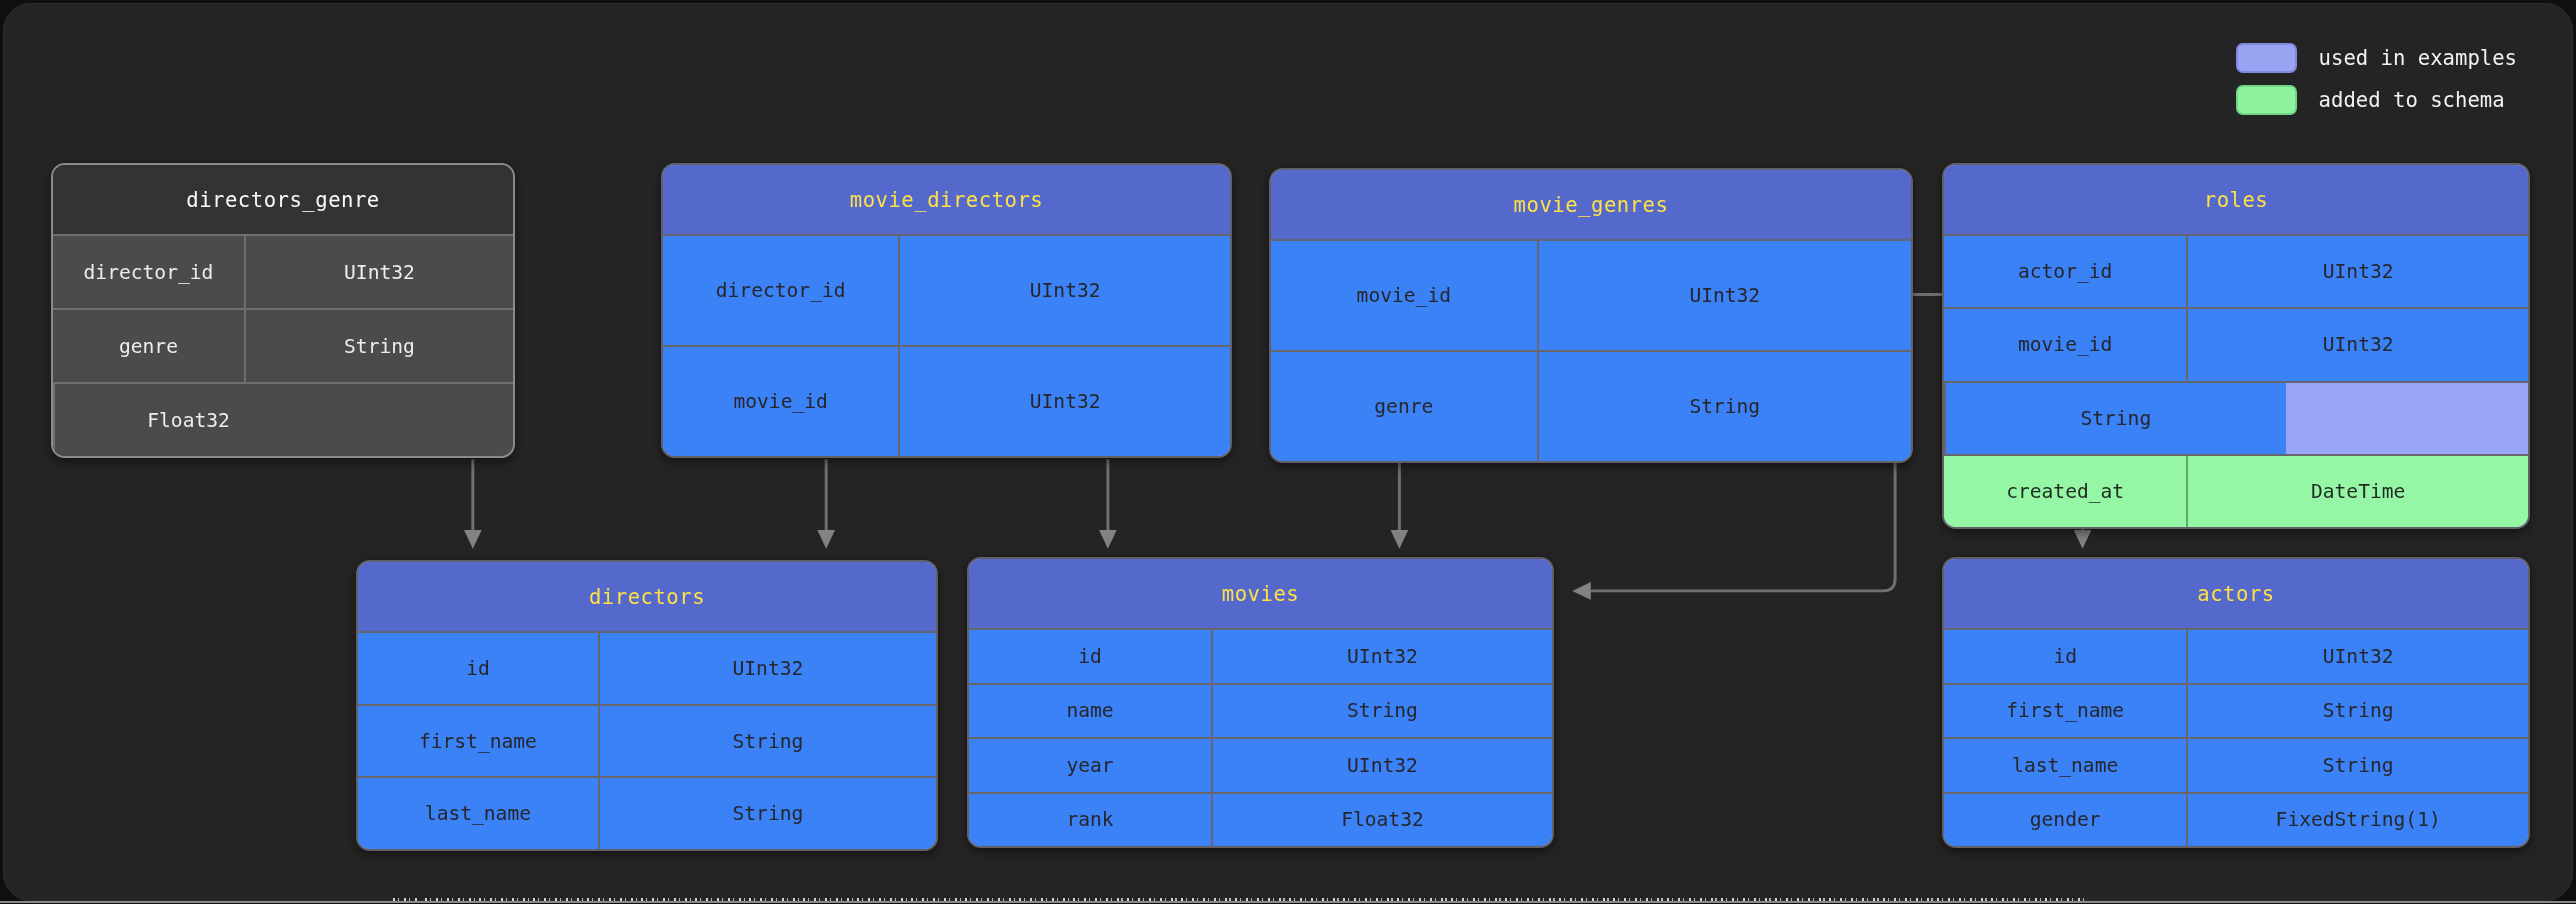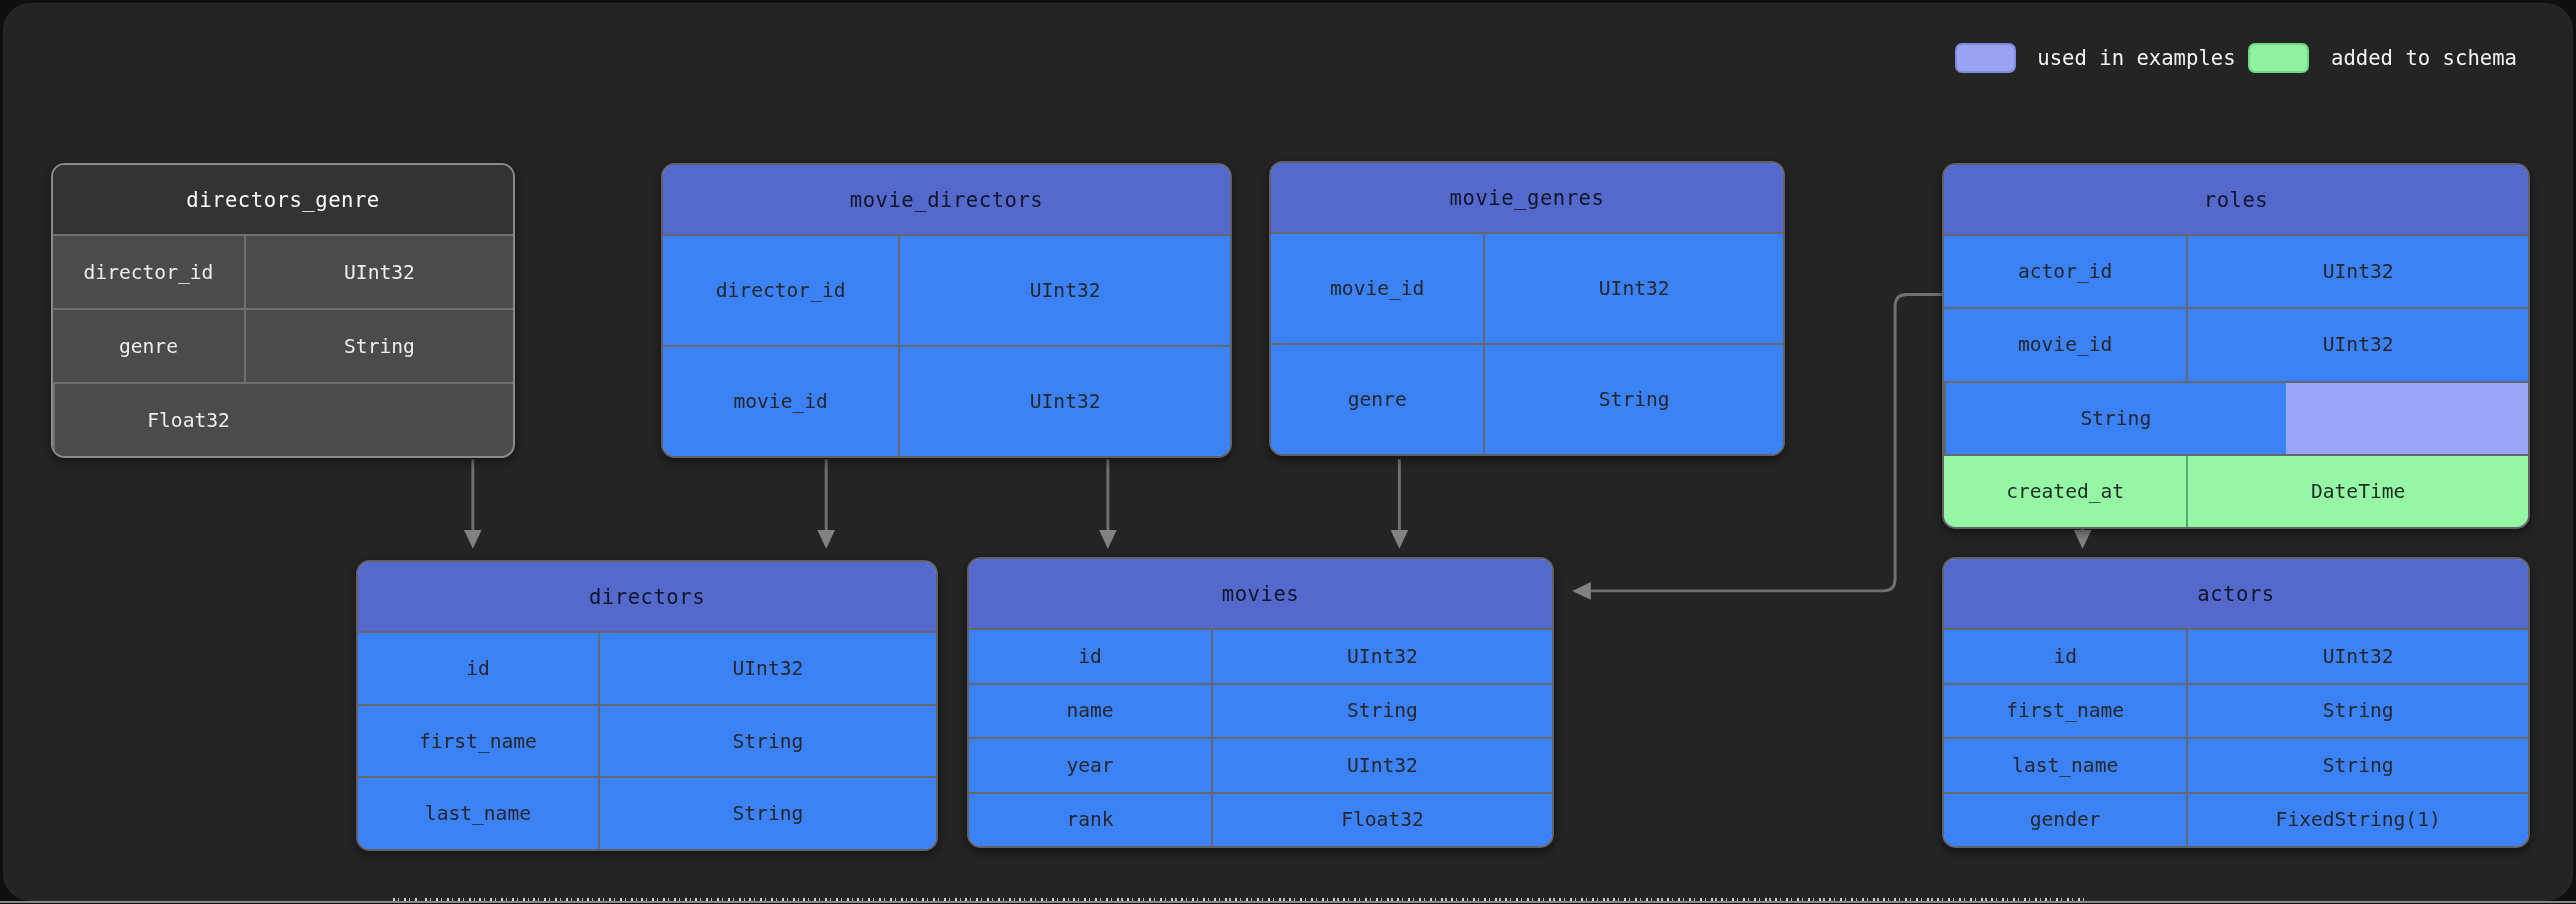--- a/index.html
+++ b/index.html
@@ -6,21 +6,21 @@
   .stage{
     position:relative;width:2576px;height:904px;overflow:hidden;
     font-family:"DejaVu Sans Mono","Liberation Mono",monospace;
     background:#0f0f0f;
   }
   .canvas{
     position:absolute;left:2.9px;top:2.9px;right:2.9px;bottom:2.9px;
     background:#242424;border-radius:27.5px;border:1px solid #2d2d2d;
   }
   
-  .legend{position:absolute;top:43px;right:59px;display:flex;flex-direction:row;gap:12.8px;}
+  .legend{position:absolute;top:43px;right:59px;display:flex;flex-direction:column;gap:12.8px;}
   .legend-row{display:flex;align-items:center;gap:21.6px;}
   .swatch{width:61px;height:29.5px;border-radius:6.9px;box-sizing:border-box;}
   .swatch.blue{background:#99a3f1;border:2px solid #7f89e2;}
   .swatch.green{background:#8ef29e;border:2px solid #72d584;}
   .legend-label{color:#f2f2f2;font-size:20.6px;white-space:nowrap;}
   
   .tbl{
     position:absolute;box-sizing:border-box;border-radius:13.7px;overflow:hidden;
     display:flex;flex-direction:column;
     box-shadow:0 3.9px 9.8px rgba(0,0,0,.45);
@@ -29,21 +29,21 @@
     height:69px;flex:0 0 69px;display:flex;align-items:center;justify-content:center;
     font-size:20.6px;letter-spacing:0.5px;
   }
   .tbl .tbody{flex:1;display:flex;flex-direction:column;}
   .trow{flex:1;display:flex;}
   .cell{display:flex;align-items:center;justify-content:center;font-size:19.6px;box-sizing:border-box;}
   .cell.field{width:41.5%;}
   .cell.type{width:58.5%;}
   
   .tbl.blue{border:2px solid #606066;background:#99a5f6;}
-  .tbl.blue .thead{background:#5569cd;color:#0f172a;border-bottom:2.9px solid #66666c;}
+  .tbl.blue .thead{background:#5569cd;color:#fde047;border-bottom:2.9px solid #66666c;}
   .tbl.blue .trow + .trow{border-top:2.9px solid #66666c;}
   .tbl.blue .cell{color:#26262c;background:#3b82f6;}
   .tbl.blue .cell.type{border-left:2.9px solid #66666c;}
   
   .tbl.gray{border:2px solid #8a8a8a;background:#4b4b4b;}
   .tbl.gray .thead{background:#333333;color:#fafafa;border-bottom:2.9px solid #6f6f6f;}
   .tbl.gray .trow + .trow{border-top:2.9px solid #6f6f6f;}
   .tbl.gray .cell{color:#ededed;background:#4b4b4b;}
   .tbl.gray .cell.type{border-left:2.9px solid #6f6f6f;}
   
@@ -134,21 +134,21 @@
         <div class="cell field">director_id</div>
         <div class="cell type">UInt32</div>
       </div>
       <div class="trow">
         <div class="cell field">movie_id</div>
         <div class="cell type">UInt32</div>
       </div>
     </div>
   </div>
 
-  <div class="tbl blue" style="left:1269px;top:161px;width:516px;height:295px">
+  <div class="tbl blue" style="left:1269px;top:168px;width:644px;height:295px">
     <div class="thead">movie_genres</div>
     <div class="tbody">
       <div class="trow">
         <div class="cell field">movie_id</div>
         <div class="cell type">UInt32</div>
       </div>
       <div class="trow">
         <div class="cell field">genre</div>
         <div class="cell type">String</div>
       </div>

